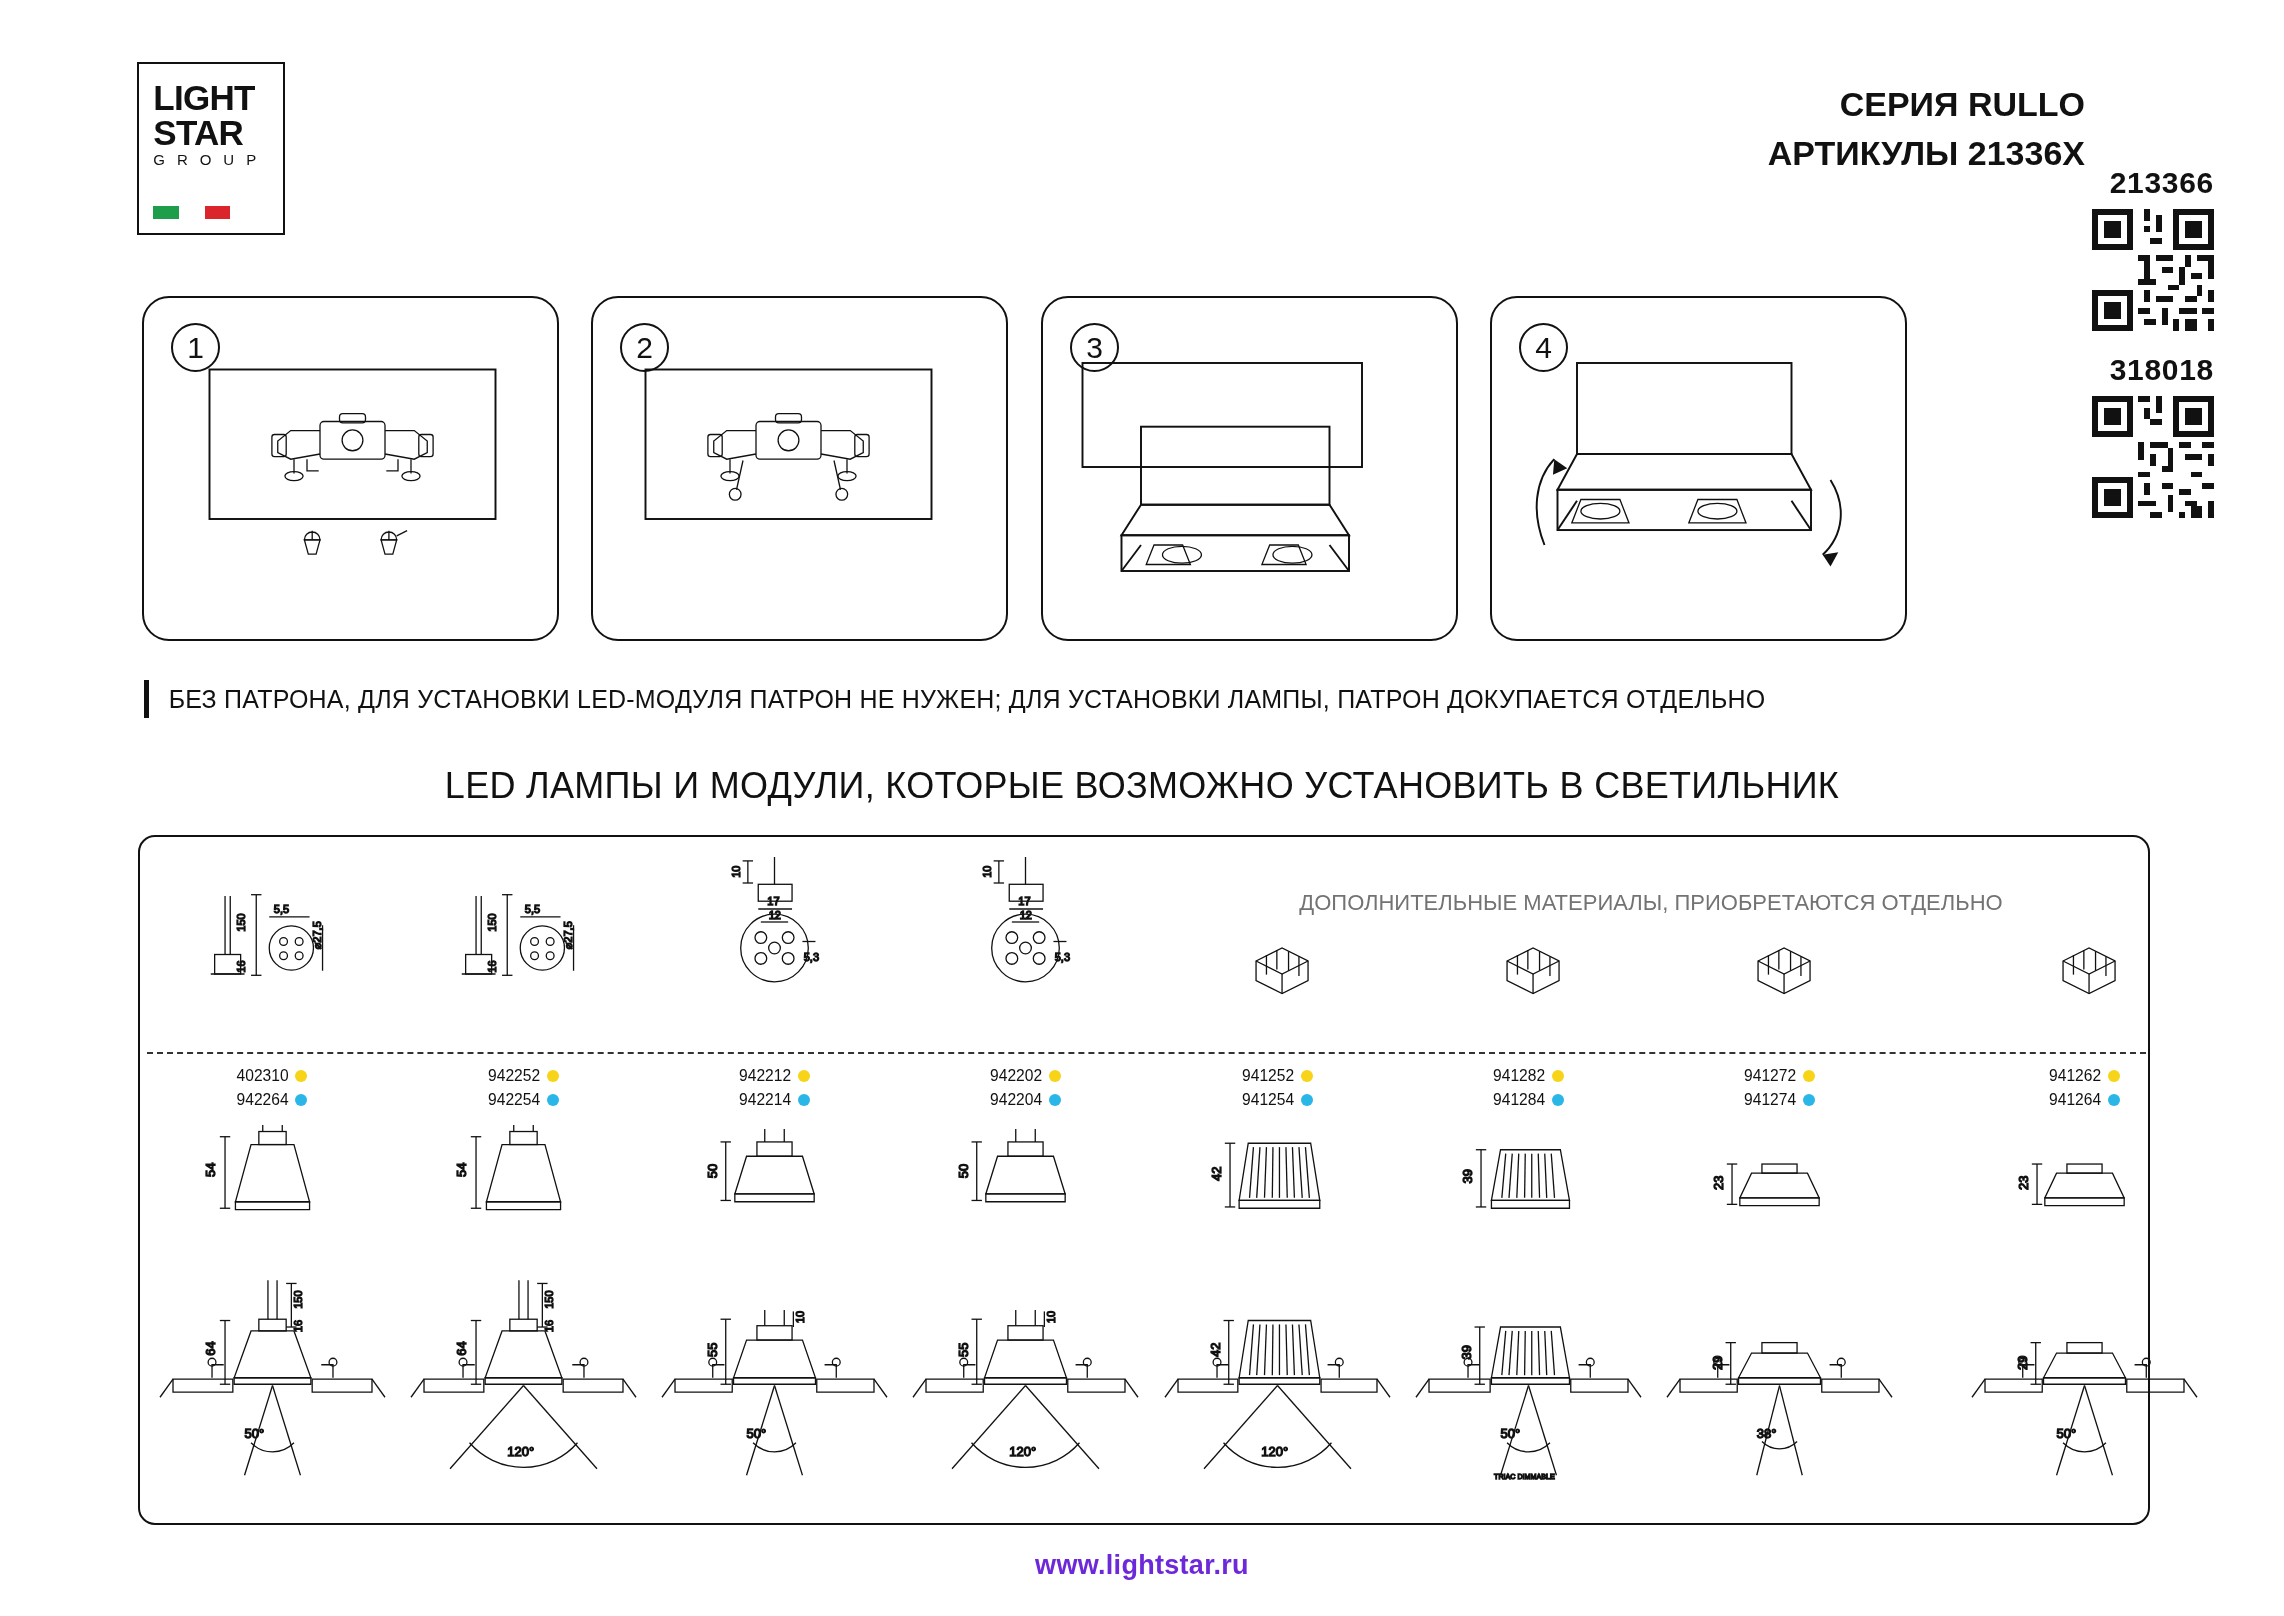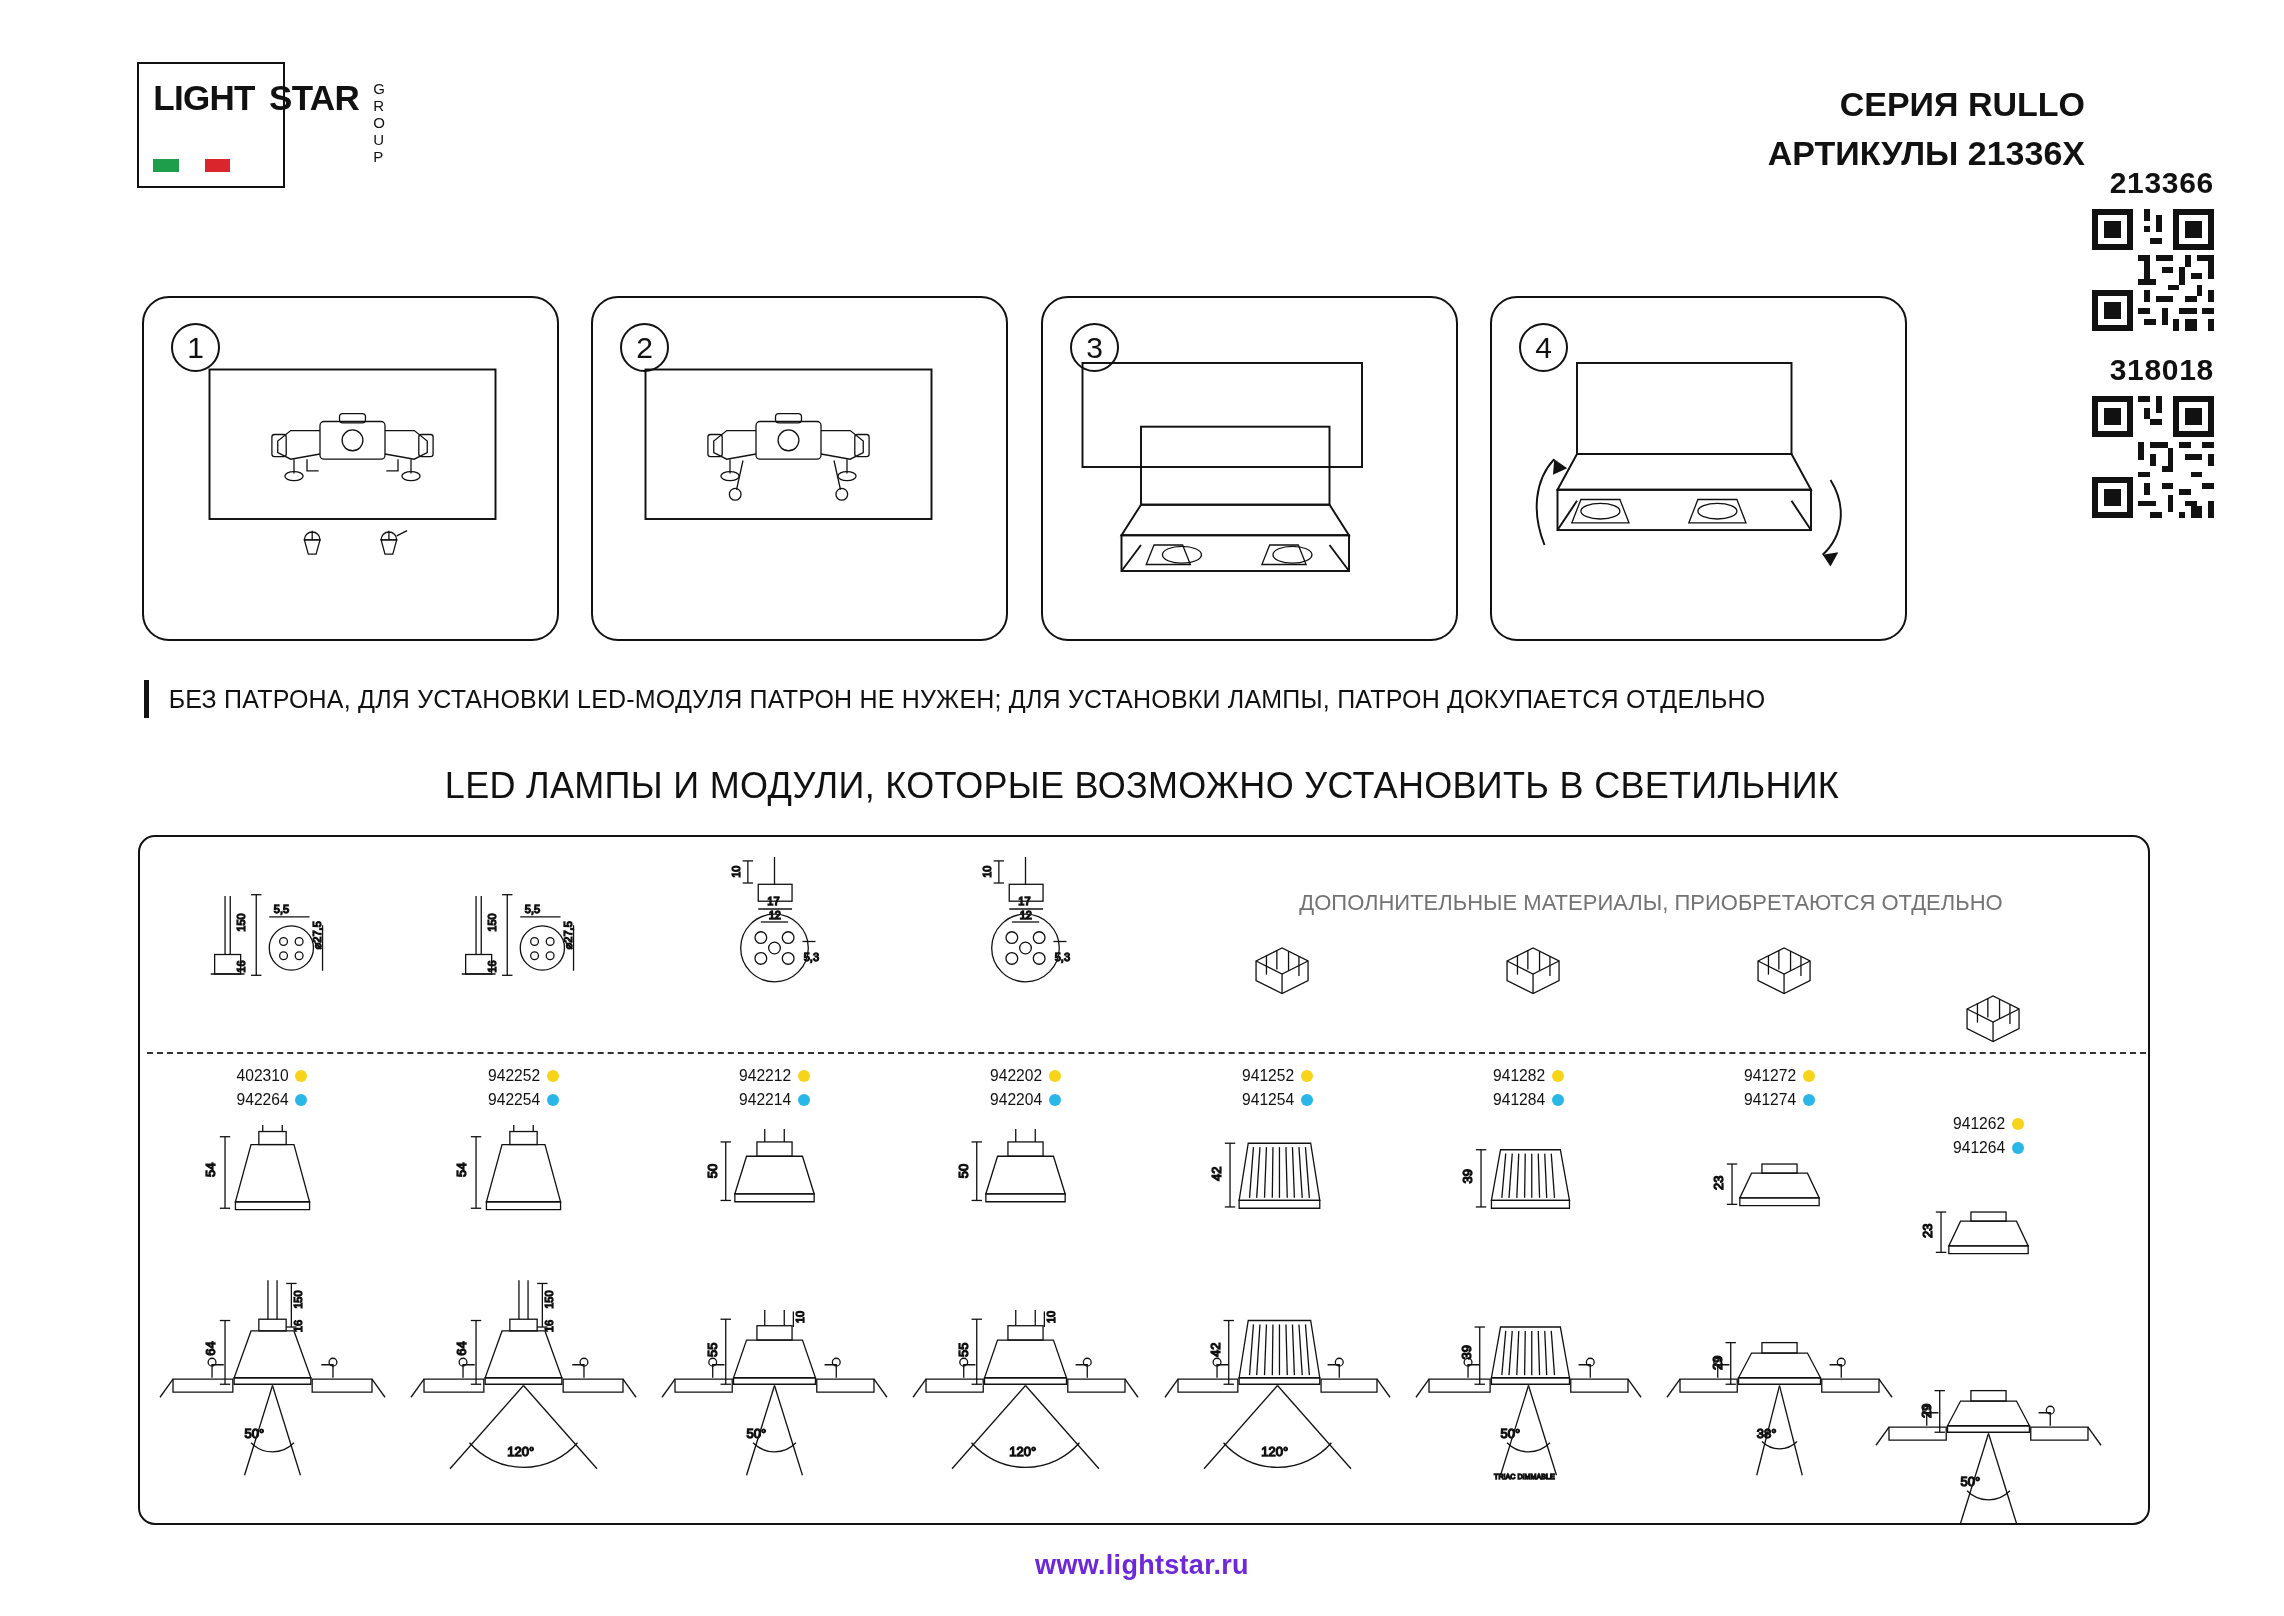--- a/index.html
+++ b/index.html
@@ -27,25 +27,25 @@
     position: absolute;
     left: 137px;
     top: 62px;
     width: 2018px;
     height: 169px;
   }
   .logo-box {
     position: absolute;
     left: 0; top: 0;
     width: 148px;
-    height: 126px;
+    height: 173px;
     border: 2.6px solid #111;
     box-sizing: border-box;
     display: flex;
-    flex-direction: row;
+    flex-direction: column;
     justify-content: flex-start;
     padding: 15.6px 0 0 0;
   }
   .logo-line {
     font-weight: bold;
     font-size: 35px;
     letter-spacing: -0.7px;
     line-height: 1.02;
     padding-left: 14.3px;
     color: #111;
@@ -1104,21 +1104,21 @@
             <circle cx="288" cy="126" r="6"></circle>
             <path d="M193 162 L158 300"></path>
             <path d="M193 162 L228 300"></path>
             <path d="M166 248 a38 38 0 0 0 54 0"></path>
             <text class="dim" x="158" y="242">38°</text>
           </g>
         </svg>
       </div>
     </div>
 
-    <div class="col" style="left:1723px;margin-top:48px;">
+    <div class="col" style="left:1819px;">
       <div class="svg-slot slot-top">
         <svg width="251" height="182" viewBox="0 0 386 280">
           <g class="st2">
             <path d="M160 160 L200 140 L240 160 L240 190 L200 210 L160 190 Z"></path>
             <path d="M160 160 L200 180 L240 160"></path>
             <path d="M200 180 L200 210"></path>
             <path d="M176 151 L176 181"></path>
               <path d="M192 143 L192 173"></path>
             <path d="M210 145 L210 175"></path>
               <path d="M226 153 L226 183"></path>

